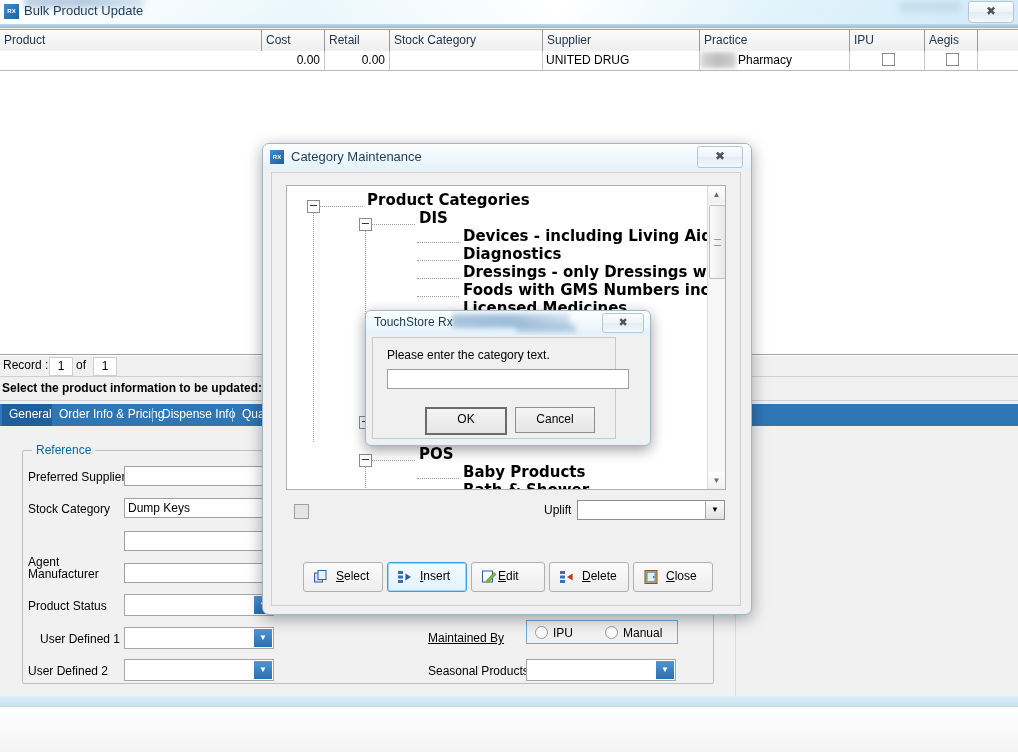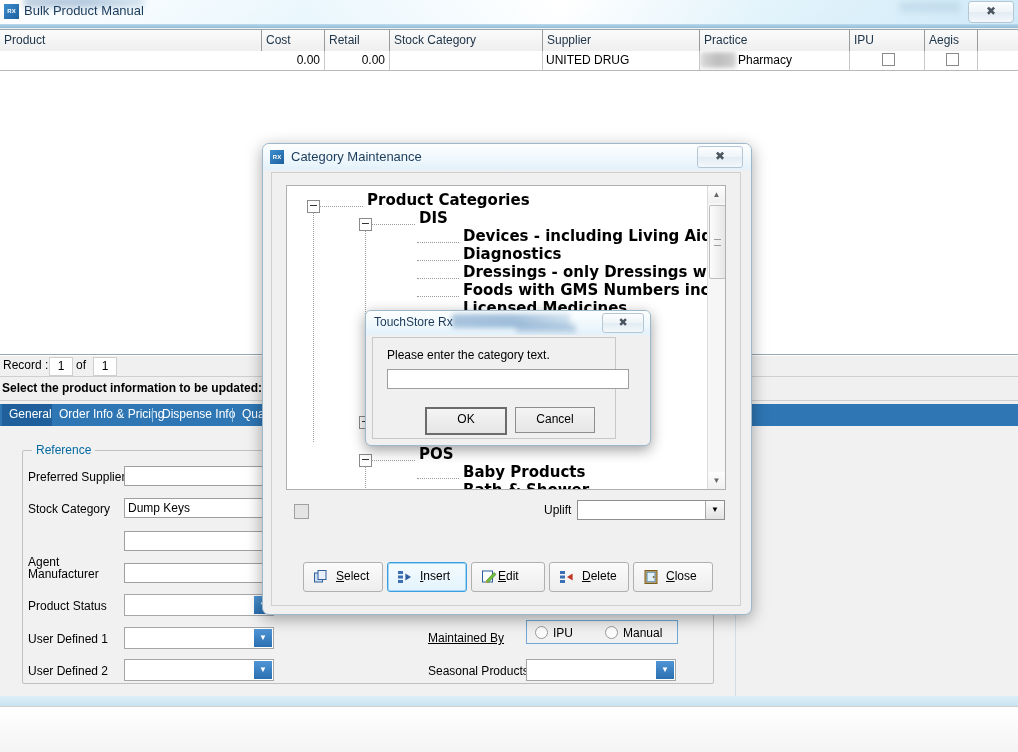--- a/index.html
+++ b/index.html
@@ -196,21 +196,21 @@
   svg{display:block;}
 </style>
 </head>
 <body>
 
 <div class="abs" id="titlebar">
   <div class="glass"></div>
   <div class="abs" id="tb-blur"></div>
   <div class="abs" id="tb-blur2"></div>
   <div class="abs" id="tb-icon">RX</div>
-  <div class="abs" id="tb-title">Bulk Product Manual</div>
+  <div class="abs" id="tb-title">Bulk Product Update</div>
   <div class="abs" id="tb-close">✖</div>
 </div>
 <div class="abs" id="tb-underline"></div>
 
 <div class="abs" id="grid">
   <div class="grid-head">
     <div class="gh" style="left:0;width:262px;">Product</div>
     <div class="gh" style="left:262px;width:63px;">Cost</div>
     <div class="gh" style="left:325px;width:65px;">Retail</div>
     <div class="gh" style="left:390px;width:153px;">Stock Category</div>
@@ -275,21 +275,21 @@
 
   <div class="flabel" style="left:28px;top:141px;">Manufacturer</div>
   <div class="finput" style="left:124px;top:137px;width:280px;"></div>
 
   <div class="flabel" style="left:28px;top:173px;">Product Status</div>
   <div class="fcombo" style="left:124px;top:168px;width:150px;">
     <span class="val"></span>
     <span class="arrow">▼</span>
   </div>
 
-  <div class="flabel" style="left:28px;top:206px;">User Defined 1</div>
+  <div class="flabel" style="left:40px;top:206px;">User Defined 1</div>
   <div class="fcombo" style="left:124px;top:201px;width:150px;">
     <span class="val"></span>
     <span class="arrow">▼</span>
   </div>
 
   <div class="flabel" style="left:28px;top:238px;">User Defined 2</div>
   <div class="fcombo" style="left:124px;top:233px;width:150px;">
     <span class="val"></span>
     <span class="arrow">▼</span>
   </div>

